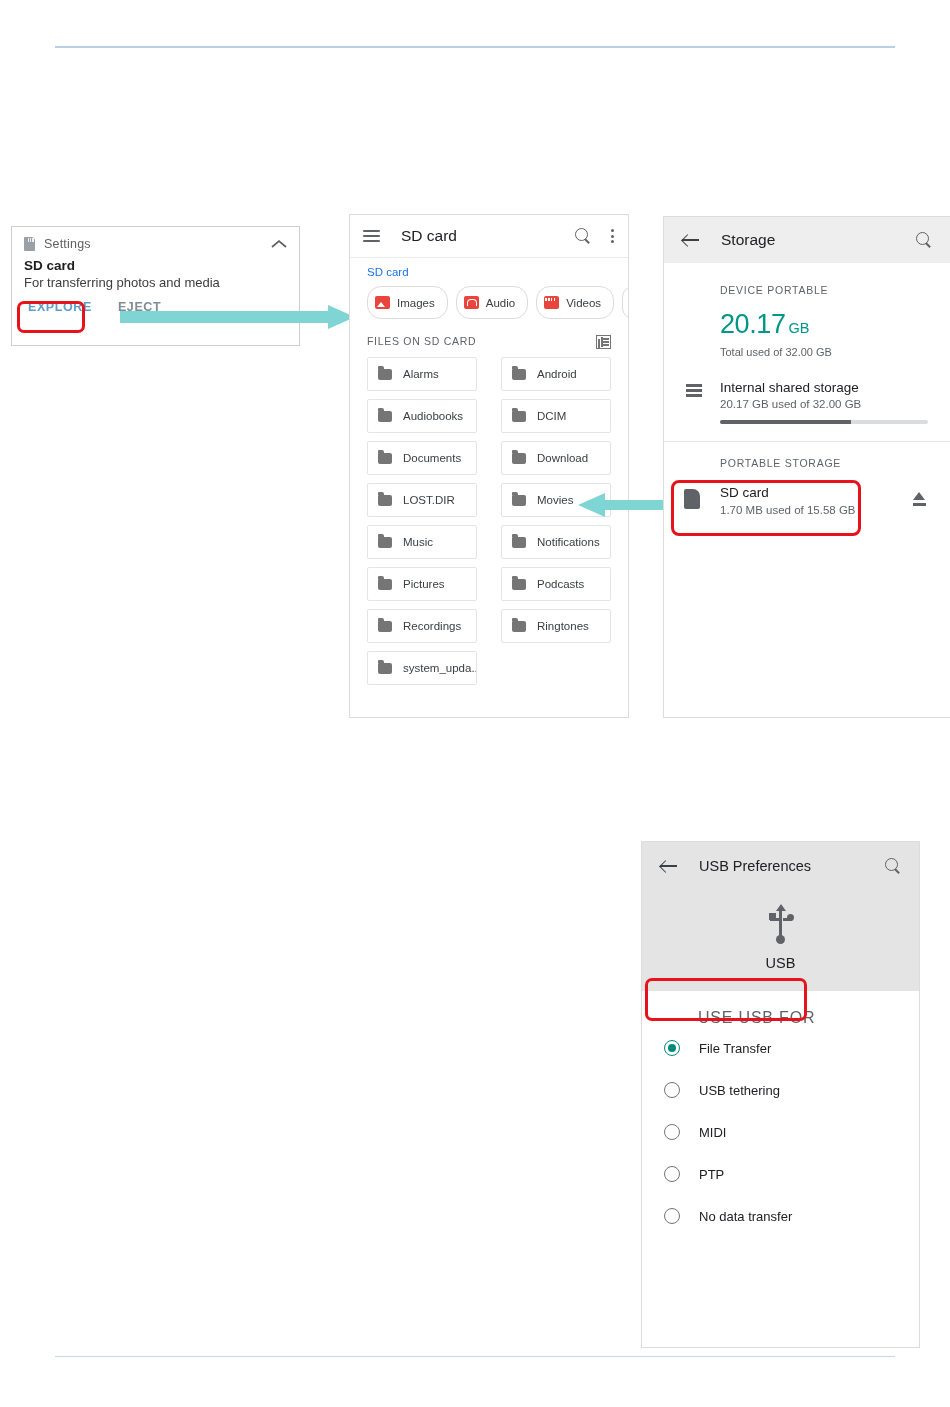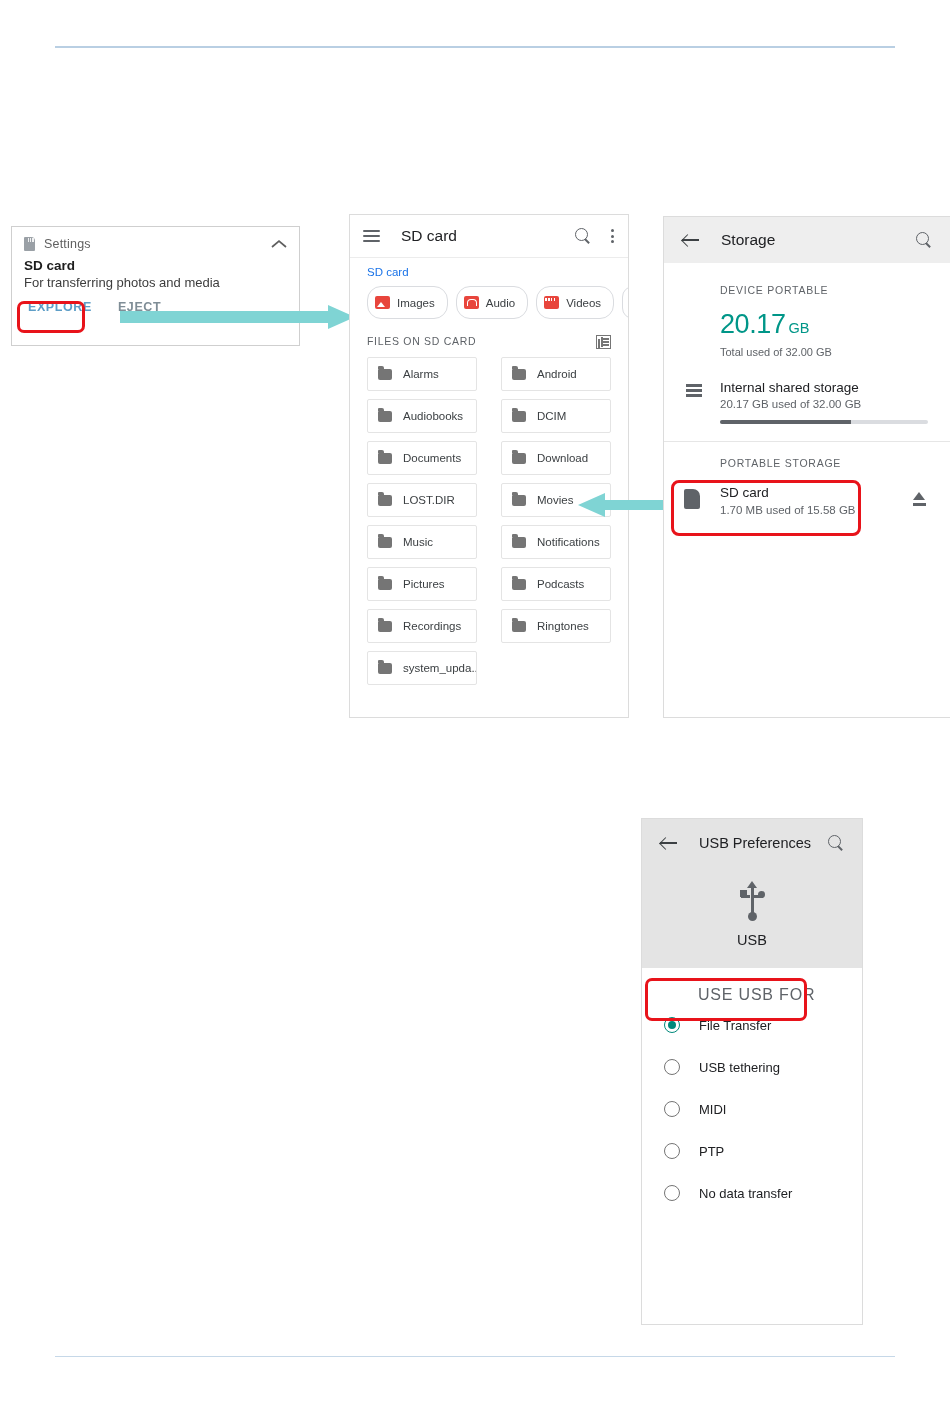--- a/index.html
+++ b/index.html
@@ -305,21 +305,21 @@
     content:""; position:absolute; left:2px; bottom:1px;
     width:13px; height:2.2px; background:#5f6368;
   }
   #sd-highlight {
     position:absolute; left:671px; top:480px; width:190px; height:56px;
     border:3px solid #e8131a; border-radius:8px; pointer-events:none;
   }
 
   
   #usb-panel {
-    left:641px; top:818px; width:222px; height:507px;
+    left:641px; top:841px; width:279px; height:507px;
     border:1px solid #dcdcdc; background:#fff; overflow:hidden;
   }
   .usb-appbar {
     height:48px; display:flex; align-items:center;
     padding:0 18px; background:#e4e4e4;
   }
   .usb-title { margin-left:22px; font-size:14.5px; color:#202124; font-weight:500; }
   .usb-appbar .spacer{ flex:1; }
   .usb-hero {
     background:#e4e4e4; text-align:center; padding:14px 0 20px 0;

